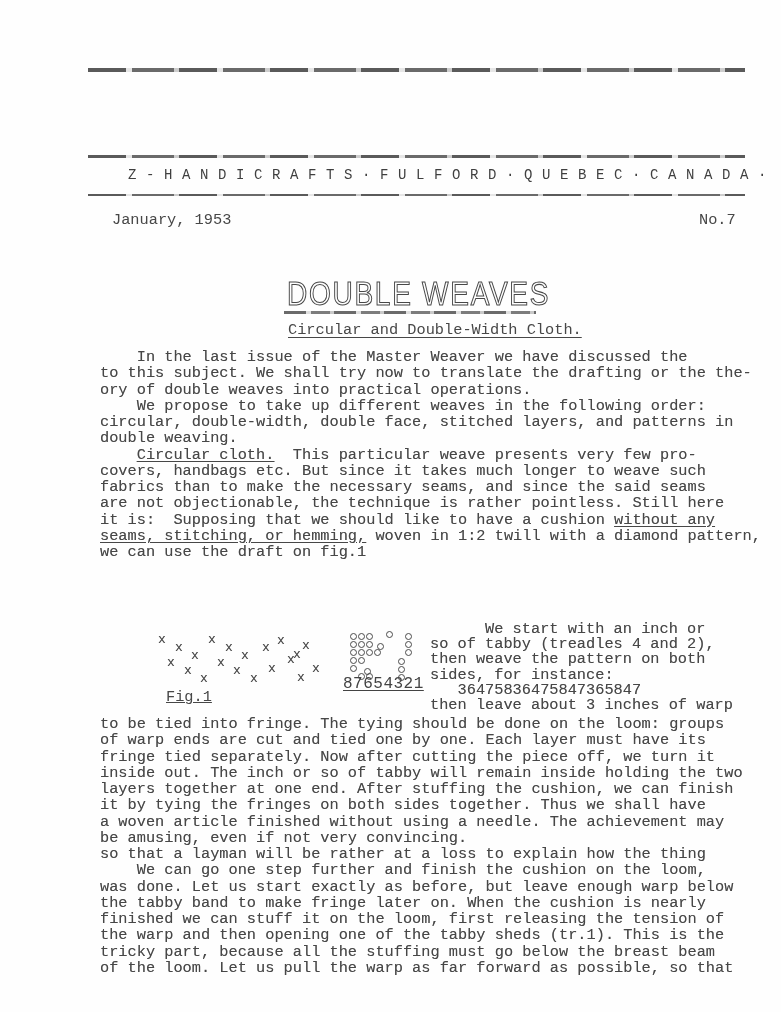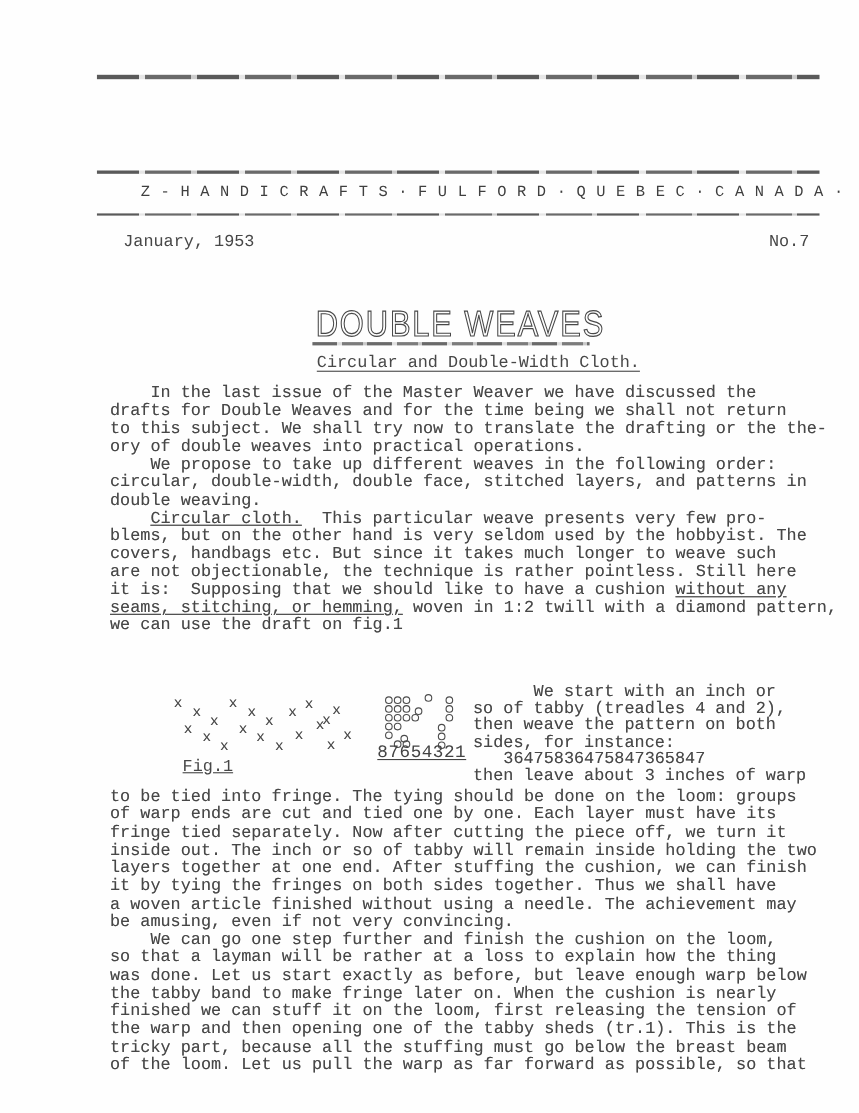--- a/index.html
+++ b/index.html
@@ -87,29 +87,28 @@
   <div class="rule rule-low"></div>
   <div class="date-label">January, 1953</div>
   <div class="issue-label">No.7</div>
 
   <div class="art-title outline-text">DOUBLE WEAVES</div>
   <div class="title-underline"></div>
   <div class="art-subtitle">Circular and Double-Width Cloth.</div>
 
   <div class="body-lines" id="linesBefore">
       <div class="tline"><span>    In the last issue of the Master Weaver we have discussed the</span></div>
-      <div class="tline"><span>drafts for Double Weaves and for the time being we shall not return</span></div>
       <div class="tline"><span>to this subject. We shall try now to translate the drafting or the the-</span></div>
       <div class="tline"><span>ory of double weaves into practical operations.</span></div>
       <div class="tline"><span>    We propose to take up different weaves in the following order:</span></div>
       <div class="tline"><span>circular, double-width, double face, stitched layers, and patterns in</span></div>
       <div class="tline"><span>double weaving.</span></div>
       <div class="tline"><span>    </span><span class="u">Circular cloth.</span><span>  This particular weave presents very few pro-</span></div>
-      <div class="tline"><span>blems, but on the other hand is very seldom used by the hobbyist. The</span></div>
       <div class="tline"><span>covers, handbags etc. But since it takes much longer to weave such</span></div>
+      <div class="tline"><span>fabrics than to make the necessary seams, and since the said seams</span></div>
       <div class="tline"><span>are not objectionable, the technique is rather pointless. Still here</span></div>
       <div class="tline"><span>it is:  Supposing that we should like to have a cushion </span><span class="u">without any</span></div>
       <div class="tline"><span class="u">seams, stitching, or hemming,</span><span> woven in 1:2 twill with a diamond pattern,</span></div>
       <div class="tline"><span>we can use the draft on fig.1</span></div>
     </div>
 
   <div class="figure">
     <div id="threading">
         <span class="x-mark" style="left: 58px; top: 23px;">x</span>
         <span class="x-mark" style="left: 75px; top: 31px;">x</span>
@@ -172,22 +171,22 @@
 
   <div class="body-lines" id="linesAfter">
       <div class="tline"><span>to be tied into fringe. The tying should be done on the loom: groups</span></div>
       <div class="tline"><span>of warp ends are cut and tied one by one. Each layer must have its</span></div>
       <div class="tline"><span>fringe tied separately. Now after cutting the piece off, we turn it</span></div>
       <div class="tline"><span>inside out. The inch or so of tabby will remain inside holding the two</span></div>
       <div class="tline"><span>layers together at one end. After stuffing the cushion, we can finish</span></div>
       <div class="tline"><span>it by tying the fringes on both sides together. Thus we shall have</span></div>
       <div class="tline"><span>a woven article finished without using a needle. The achievement may</span></div>
       <div class="tline"><span>be amusing, even if not very convincing.</span></div>
+      <div class="tline"><span>so that a layman will be rather at a loss to explain how the thing</span></div>
       <div class="tline"><span>    We can go one step further and finish the cushion on the loom,</span></div>
-      <div class="tline"><span>so that a layman will be rather at a loss to explain how the thing</span></div>
       <div class="tline"><span>was done. Let us start exactly as before, but leave enough warp below</span></div>
       <div class="tline"><span>the tabby band to make fringe later on. When the cushion is nearly</span></div>
       <div class="tline"><span>finished we can stuff it on the loom, first releasing the tension of</span></div>
       <div class="tline"><span>the warp and then opening one of the tabby sheds (tr.1). This is the</span></div>
       <div class="tline"><span>tricky part, because all the stuffing must go below the breast beam</span></div>
       <div class="tline"><span>of the loom. Let us pull the warp as far forward as possible, so that</span></div>
     </div>
 </div>
 
 </body></html>

